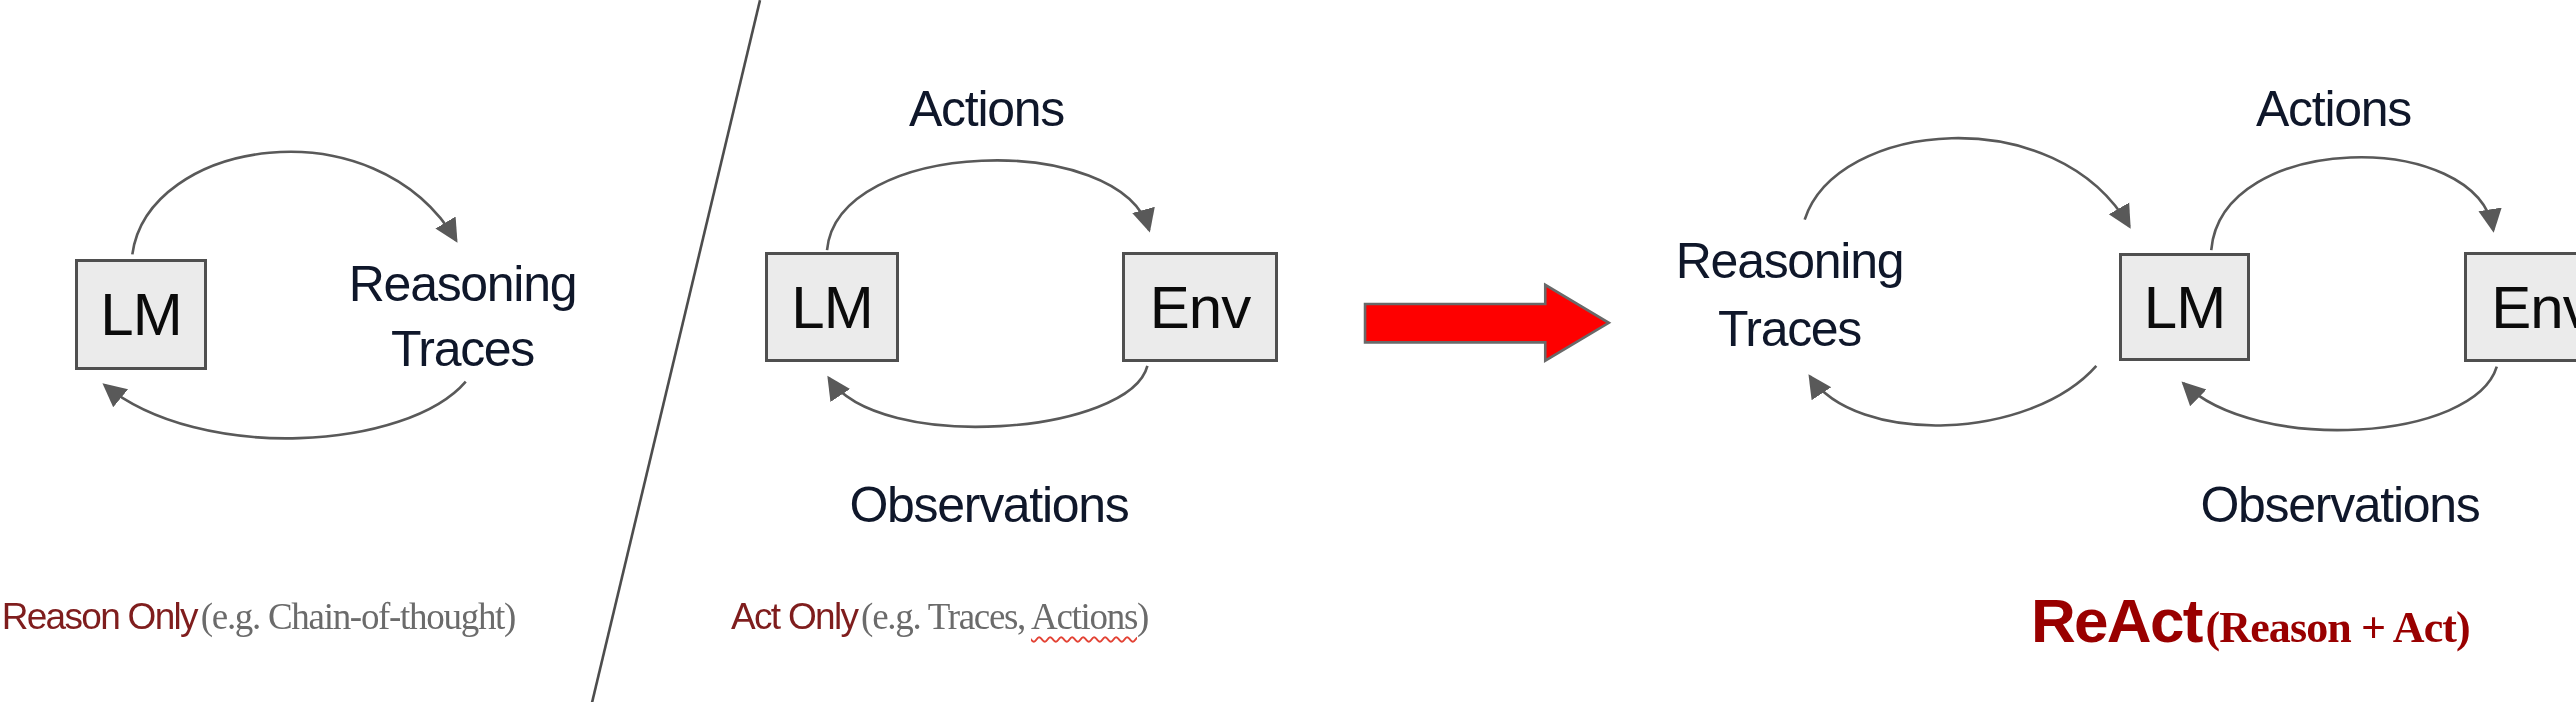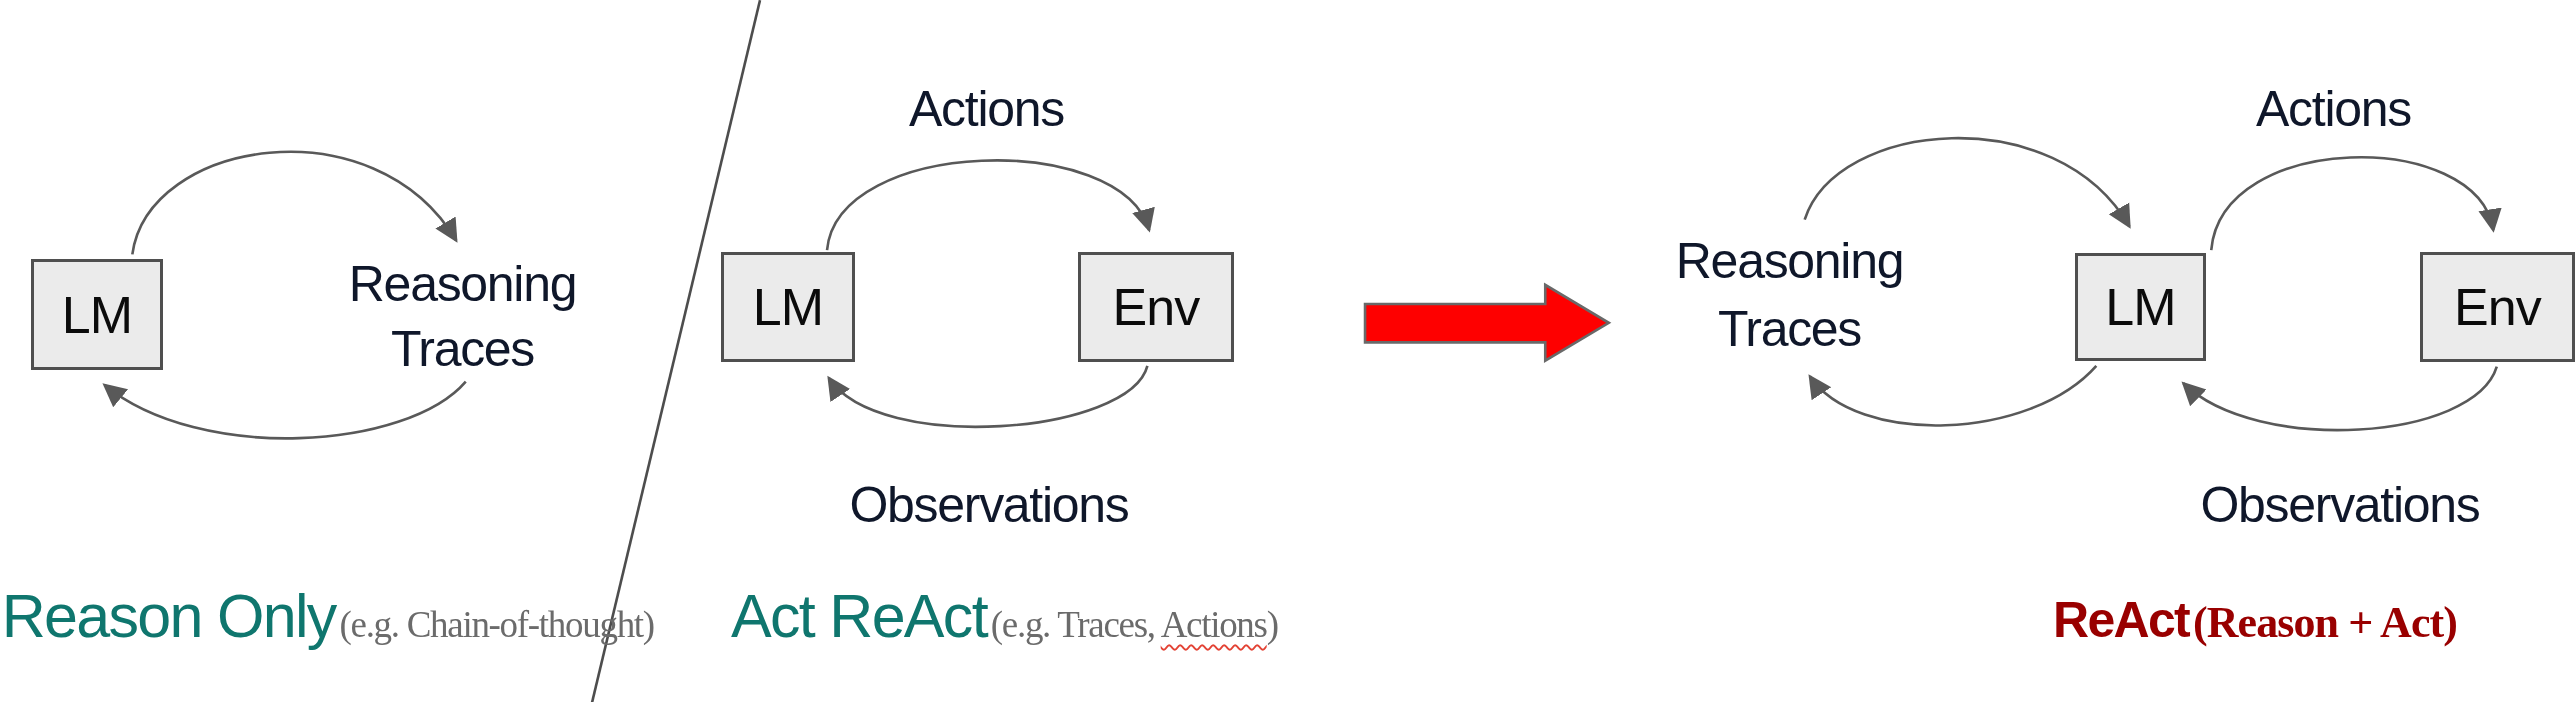--- a/index.html
+++ b/index.html
@@ -6,33 +6,33 @@
   .canvas {
     position:relative; width:2576px; height:703px; background:#ffffff;
     font-family:"Liberation Sans", sans-serif; overflow:hidden;
   }
   .layer { position:absolute; left:0; top:0; width:2576px; height:703px; }
   .group { position:absolute; left:0; top:0; width:100%; height:100%; }
   .node-box {
     position:absolute; box-sizing:border-box;
     background:#ebebeb; border:3.5px solid #4f4f4f;
     display:flex; align-items:center; justify-content:center;
-    font-size:52px; color:#0b0b0b; letter-spacing:-0.9px;
+    font-size:60px; color:#0b0b0b; letter-spacing:-0.9px;margin-left:44px;
   }
   .big {
     position:absolute; color:#0f172a; font-size:50px; letter-spacing:-1.3px;
     text-align:center; white-space:nowrap;
   }
   .big .line { display:block; }
   .caption {
     position:absolute; white-space:nowrap; line-height:61px;
   }
-  .caption .main { font-size:61px; color:#0f766e; letter-spacing:-1.7px; }
+  .caption .main { font-size:37px; color:#7f1d1d; letter-spacing:-1.7px; }
   .caption .note { font-size:37px; color:#6b6b6b; letter-spacing:-1.3px;font-family:Liberation Serif, serif; }
-  .caption-react .main { font-size:50px; color:#990000; font-weight:bold; letter-spacing:-1.7px;margin-left:22px; }
+  .caption-react .main { font-size:62px; color:#990000; font-weight:bold; letter-spacing:-1.7px; }
   .caption-react .note { font-size:44px; color:#990000; font-weight:bold; letter-spacing:-0.9px; }
   .squiggle {
     text-decoration-line: underline;
     text-decoration-style: wavy;
     text-decoration-color:#e34234;
     text-decoration-thickness:1.7px;
     text-underline-offset:7px;
   }
 </style>
 </head>
@@ -80,21 +80,21 @@
   <div class="group">
     <div class="big" style="left:856px; top:84px; width:261px; line-height:50px;">Actions</div>
     <div class="node-box" style="left:721px; top:252px; width:134px; height:110px;">
       <span>LM</span>
     </div>
     <div class="node-box" style="left:1078px; top:252px; width:156px; height:110px;">
       <span>Env</span>
     </div>
     <div class="big" style="left:815px; top:480px; width:348px; line-height:50px;">Observations</div>
     <div class="caption" style="left:731px; top:586px;">
-      <span class="main">Act ReAct</span>
+      <span class="main">Act Only</span>
       <span class="note">(e.g. Traces, </span><span class="note squiggle">Actions</span><span class="note">)</span>
     </div>
   </div>
 
   <div class="group">
     <div class="big" style="left:1650px; top:227px; width:279px; line-height:68px;">
       <span class="line">Reasoning</span>
       <span class="line">Traces</span>
     </div>
     <div class="big" style="left:2203px; top:84px; width:261px; line-height:50px;">Actions</div>

